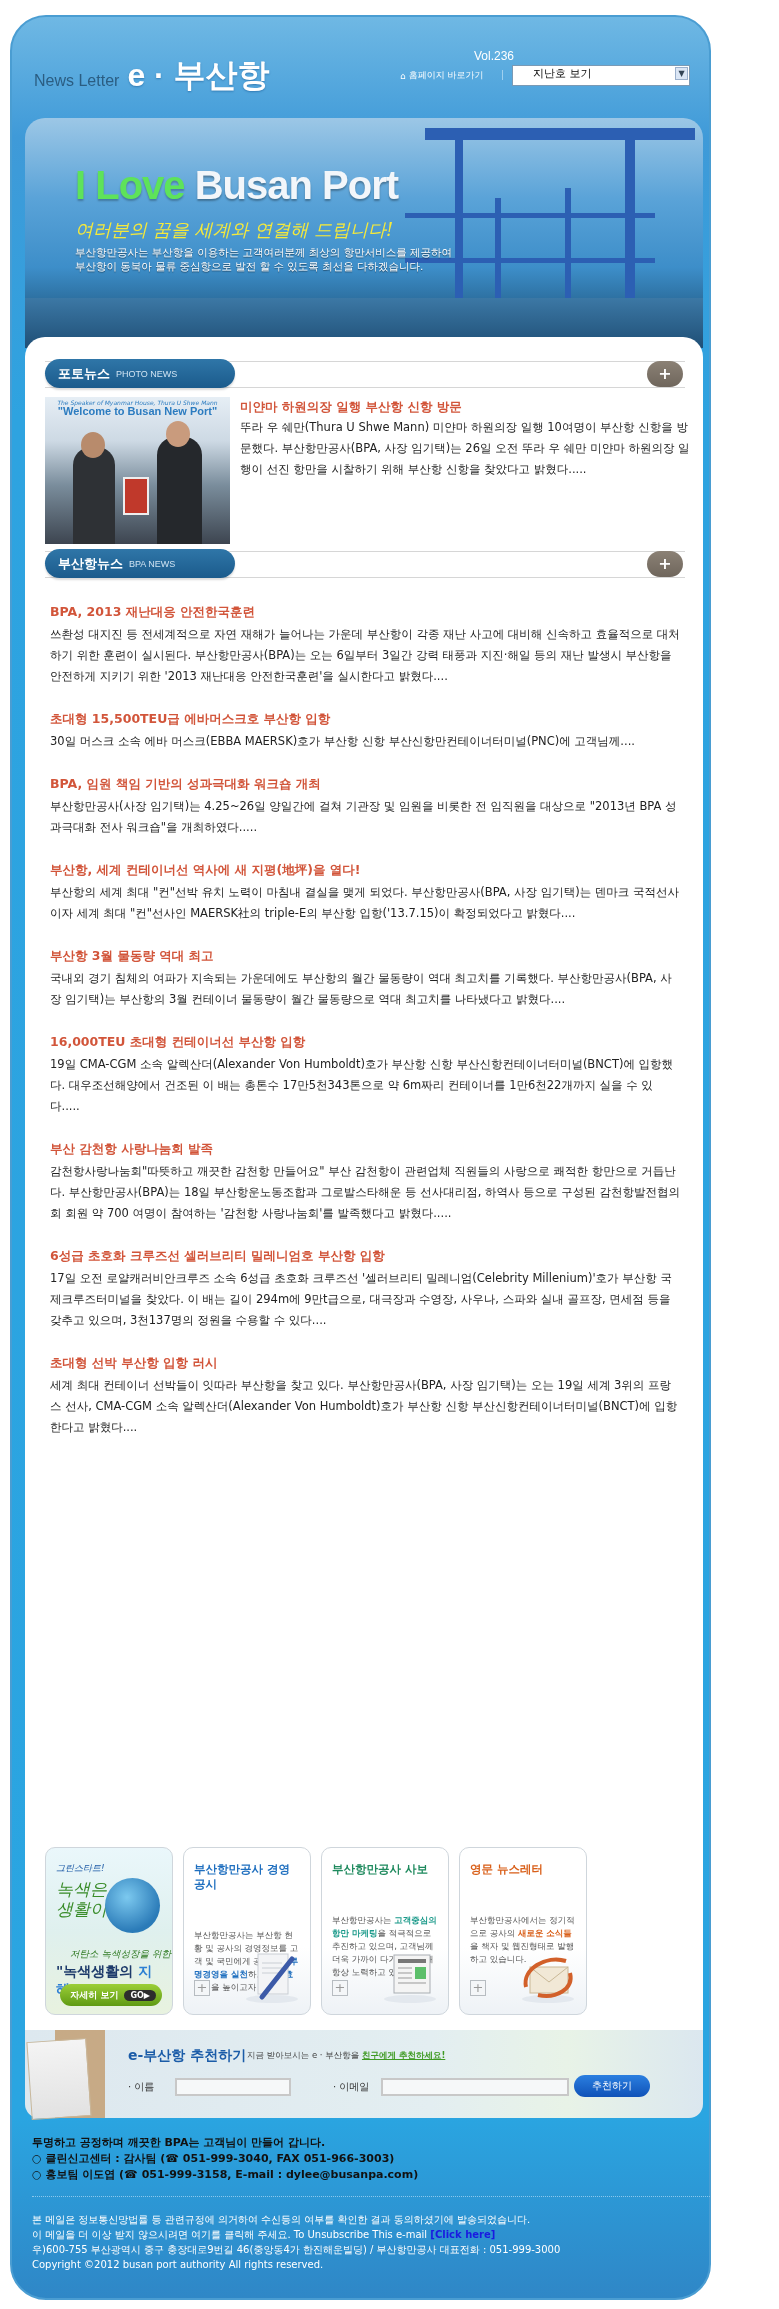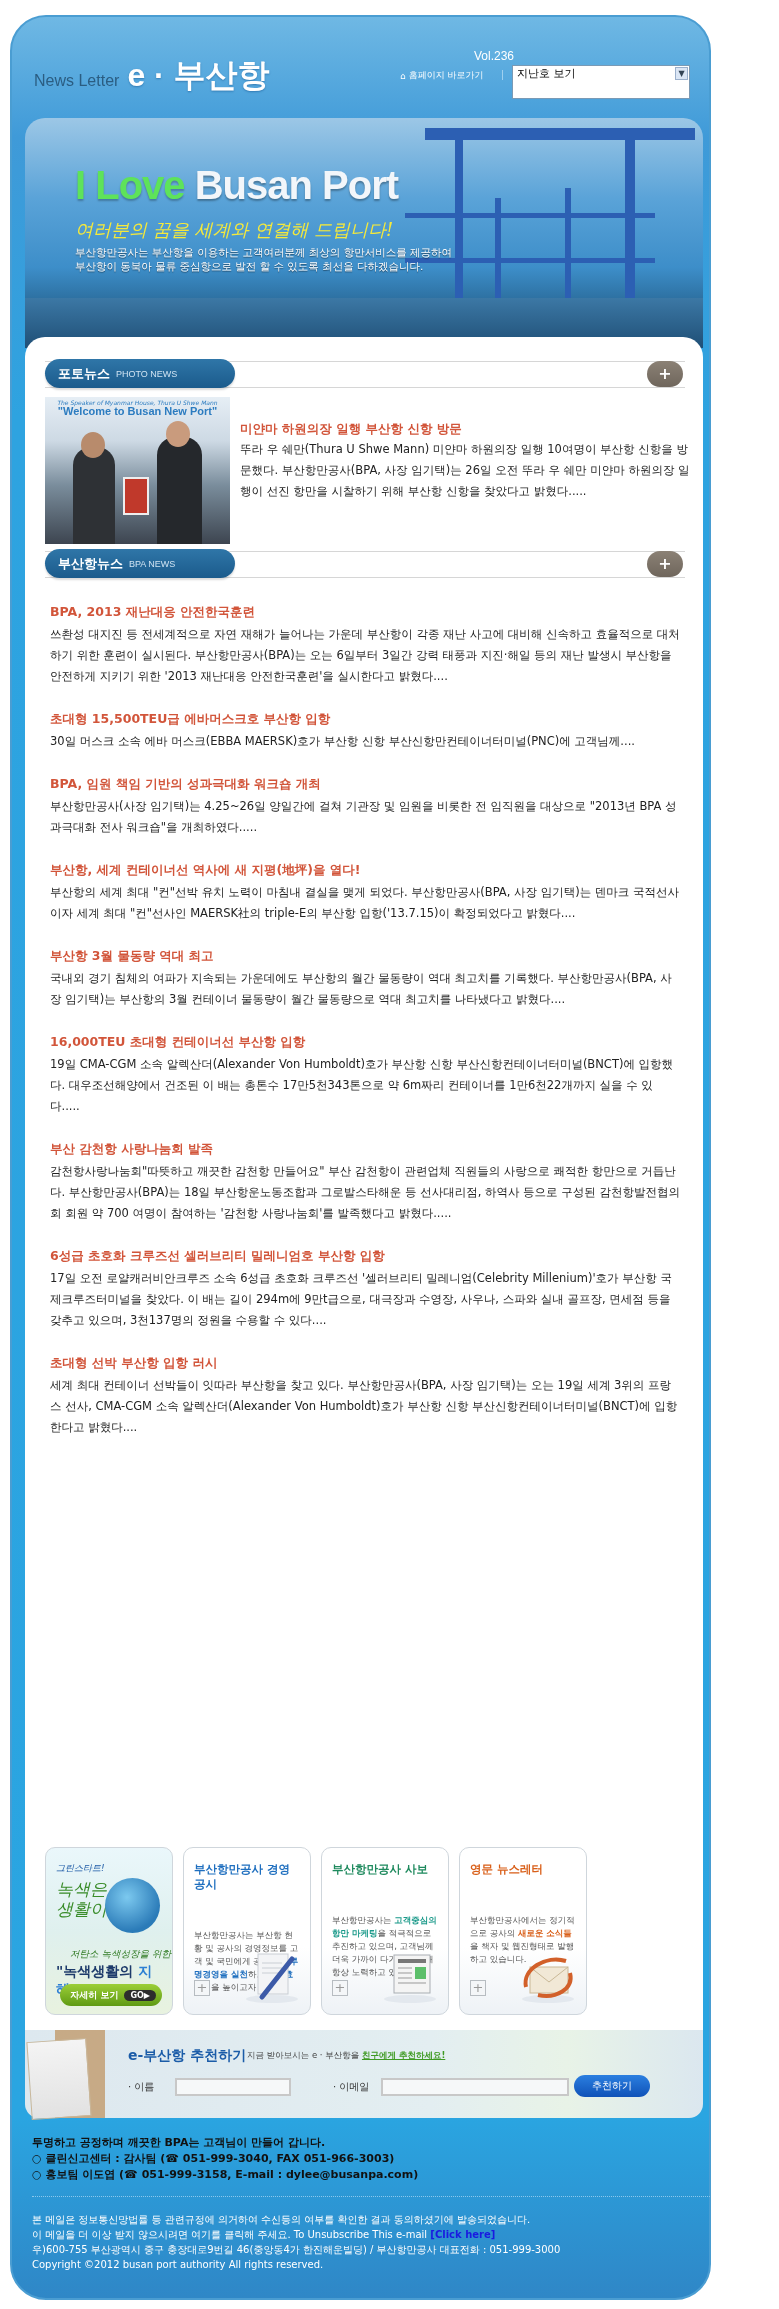--- a/index.html
+++ b/index.html
@@ -9,21 +9,21 @@
     background: linear-gradient(180deg, #6fb8e4 0px, #3f9ad8 120px, #2ea3e0 400px, #2aa5e1 2100px, #2f86c6 2285px);
     border-radius: 36px; border: 2px solid #4a9dd2;
   }
   .header { position: absolute; left: 0; top: 0; width: 100%; height: 105px; }
   .logo { position: absolute; left: 22px; top: 37px; display: flex; align-items: baseline; gap: 8px; text-align: center; }
   .logo .nl { font-family: "Liberation Sans", sans-serif; font-size: 16px; color: #2b5d82; }
   .logo .e { font-family: "Liberation Sans", sans-serif; font-size: 32px; font-weight: bold; color: #ffffff; text-shadow: 0 1px 2px rgba(0,60,120,0.4); }
   .vol { position: absolute; left: 462px; top: 32px; color: #ffffff; font-size: 12px; font-family: "Liberation Sans", sans-serif; }
   .homelink { position: absolute; left: 388px; top: 52px; color: #ffffff; font-size: 9px; display: flex; align-items: center; gap: 3px; }
   .sep { position: absolute; left: 490px; top: 53px; width: 1px; height: 10px; background: #9fd0ef; }
-  .issue-select { position: absolute; left: 500px; top: 48px; width: 178px; height: 34px; background: #fff; border: 1px solid #7a9ab5; font-size: 11px; padding-left: 4px; line-height: 15px; color: #000; }
+  .issue-select { position: absolute; left: 500px; top: 48px; width: 178px; height: 21px; background: #fff; border: 1px solid #7a9ab5; font-size: 11px; padding-left: 20px; line-height: 15px; color: #000; }
   .issue-select .arrow { position: absolute; right: 1px; top: 1px; width: 13px; height: 13px; background: #dbe6f5; border: 1px solid #9bb0cc; font-size: 8px; text-align: center; line-height: 12px; color: #345; }
 
   .banner { position: absolute; left: 13px; top: 101px; width: 678px; height: 230px; border-radius: 20px 20px 0 0; overflow: hidden;
     background: linear-gradient(180deg, #9cc7e6 0%, #5aa3d8 35%, #3d8ec9 65%, #2c6e9e 80%, #4b87a8 100%); }
   .banner .sea { position: absolute; left: 0; bottom: 0; width: 100%; height: 50px; background: linear-gradient(180deg,#3c78a5,#1f4f76); }
   .crane { position: absolute; background: #2c5fb3; }
   .banner .title { position: absolute; left: 50px; top: 45px; font-family: "Liberation Sans", sans-serif; font-size: 40px; font-weight: bold; letter-spacing: -1px; }
   .banner .title .g { color: #5ee35a; text-shadow: 0 2px 2px rgba(0,0,0,0.25); }
   .banner .title .w { color: #f2f6fa; text-shadow: 0 2px 2px rgba(0,0,0,0.3); }
   .banner .slogan { position: absolute; left: 50px; top: 100px; color: #f5e93b; font-size: 18px; font-style: italic; font-family: "DejaVu Serif", serif; }
@@ -42,21 +42,21 @@
   .photo .banner-txt { position: absolute; left: 0; top: 8px; width: 100%; text-align: center; color: #2c7cc0; font-size: 11px; font-weight: bold; font-family: "Liberation Sans", sans-serif; }
   .photo .small { position: absolute; left: 0; top: 2px; width: 100%; text-align: center; color: #2c7cc0; font-size: 6px; font-style: italic; }
   .photo .man1 { position: absolute; left: 28px; top: 50px; width: 42px; height: 100px; background: #2e3135; border-radius: 18px 18px 0 0; }
   .photo .man2 { position: absolute; left: 112px; top: 40px; width: 45px; height: 110px; background: #25282c; border-radius: 18px 18px 0 0; }
   .photo .head1 { position: absolute; left: 36px; top: 35px; width: 24px; height: 26px; background: #b88b6c; border-radius: 50%; }
   .photo .head2 { position: absolute; left: 121px; top: 24px; width: 24px; height: 26px; background: #c99b7d; border-radius: 50%; }
   .photo .gift { position: absolute; left: 78px; top: 80px; width: 26px; height: 38px; background: #c0392b; border: 2px solid #eee; }
   .photo-text { position: absolute; left: 195px; top: 0; width: 450px; }
   .news-title { color: #d2553a; font-size: 12.5px; font-weight: bold; line-height: 20px; }
   .news-body { color: #222; font-size: 11.5px; line-height: 21px; }
-  .photo-text .news-title { margin-top: 22px; }
+  .photo-text .news-title { margin-top: 0; }
 
   .news-list { position: absolute; left: 25px; top: 265px; width: 630px; }
   .news-item { margin-bottom: 22px; }
   .news-item .news-title { margin-bottom: 2px; }
 
   .promos { position: absolute; left: 20px; top: 1510px; width: 640px; height: 175px; display: flex; gap: 10px; }
   .promo { width: 128px; height: 168px; border: 1px solid #cfd6dc; border-radius: 10px; background: linear-gradient(180deg,#ffffff 60%,#eef2f6 100%); position: relative; padding: 14px 10px; }
   .promo.green { background: linear-gradient(180deg,#eaf7fb 0%, #dff0ee 50%, #e8f2df 100%); }
   .promo .p-title { font-size: 11.5px; font-weight: bold; margin-bottom: 6px; }
   .promo .p-body { font-size: 8.5px; line-height: 13px; color: #555; margin-top: 37px; }

